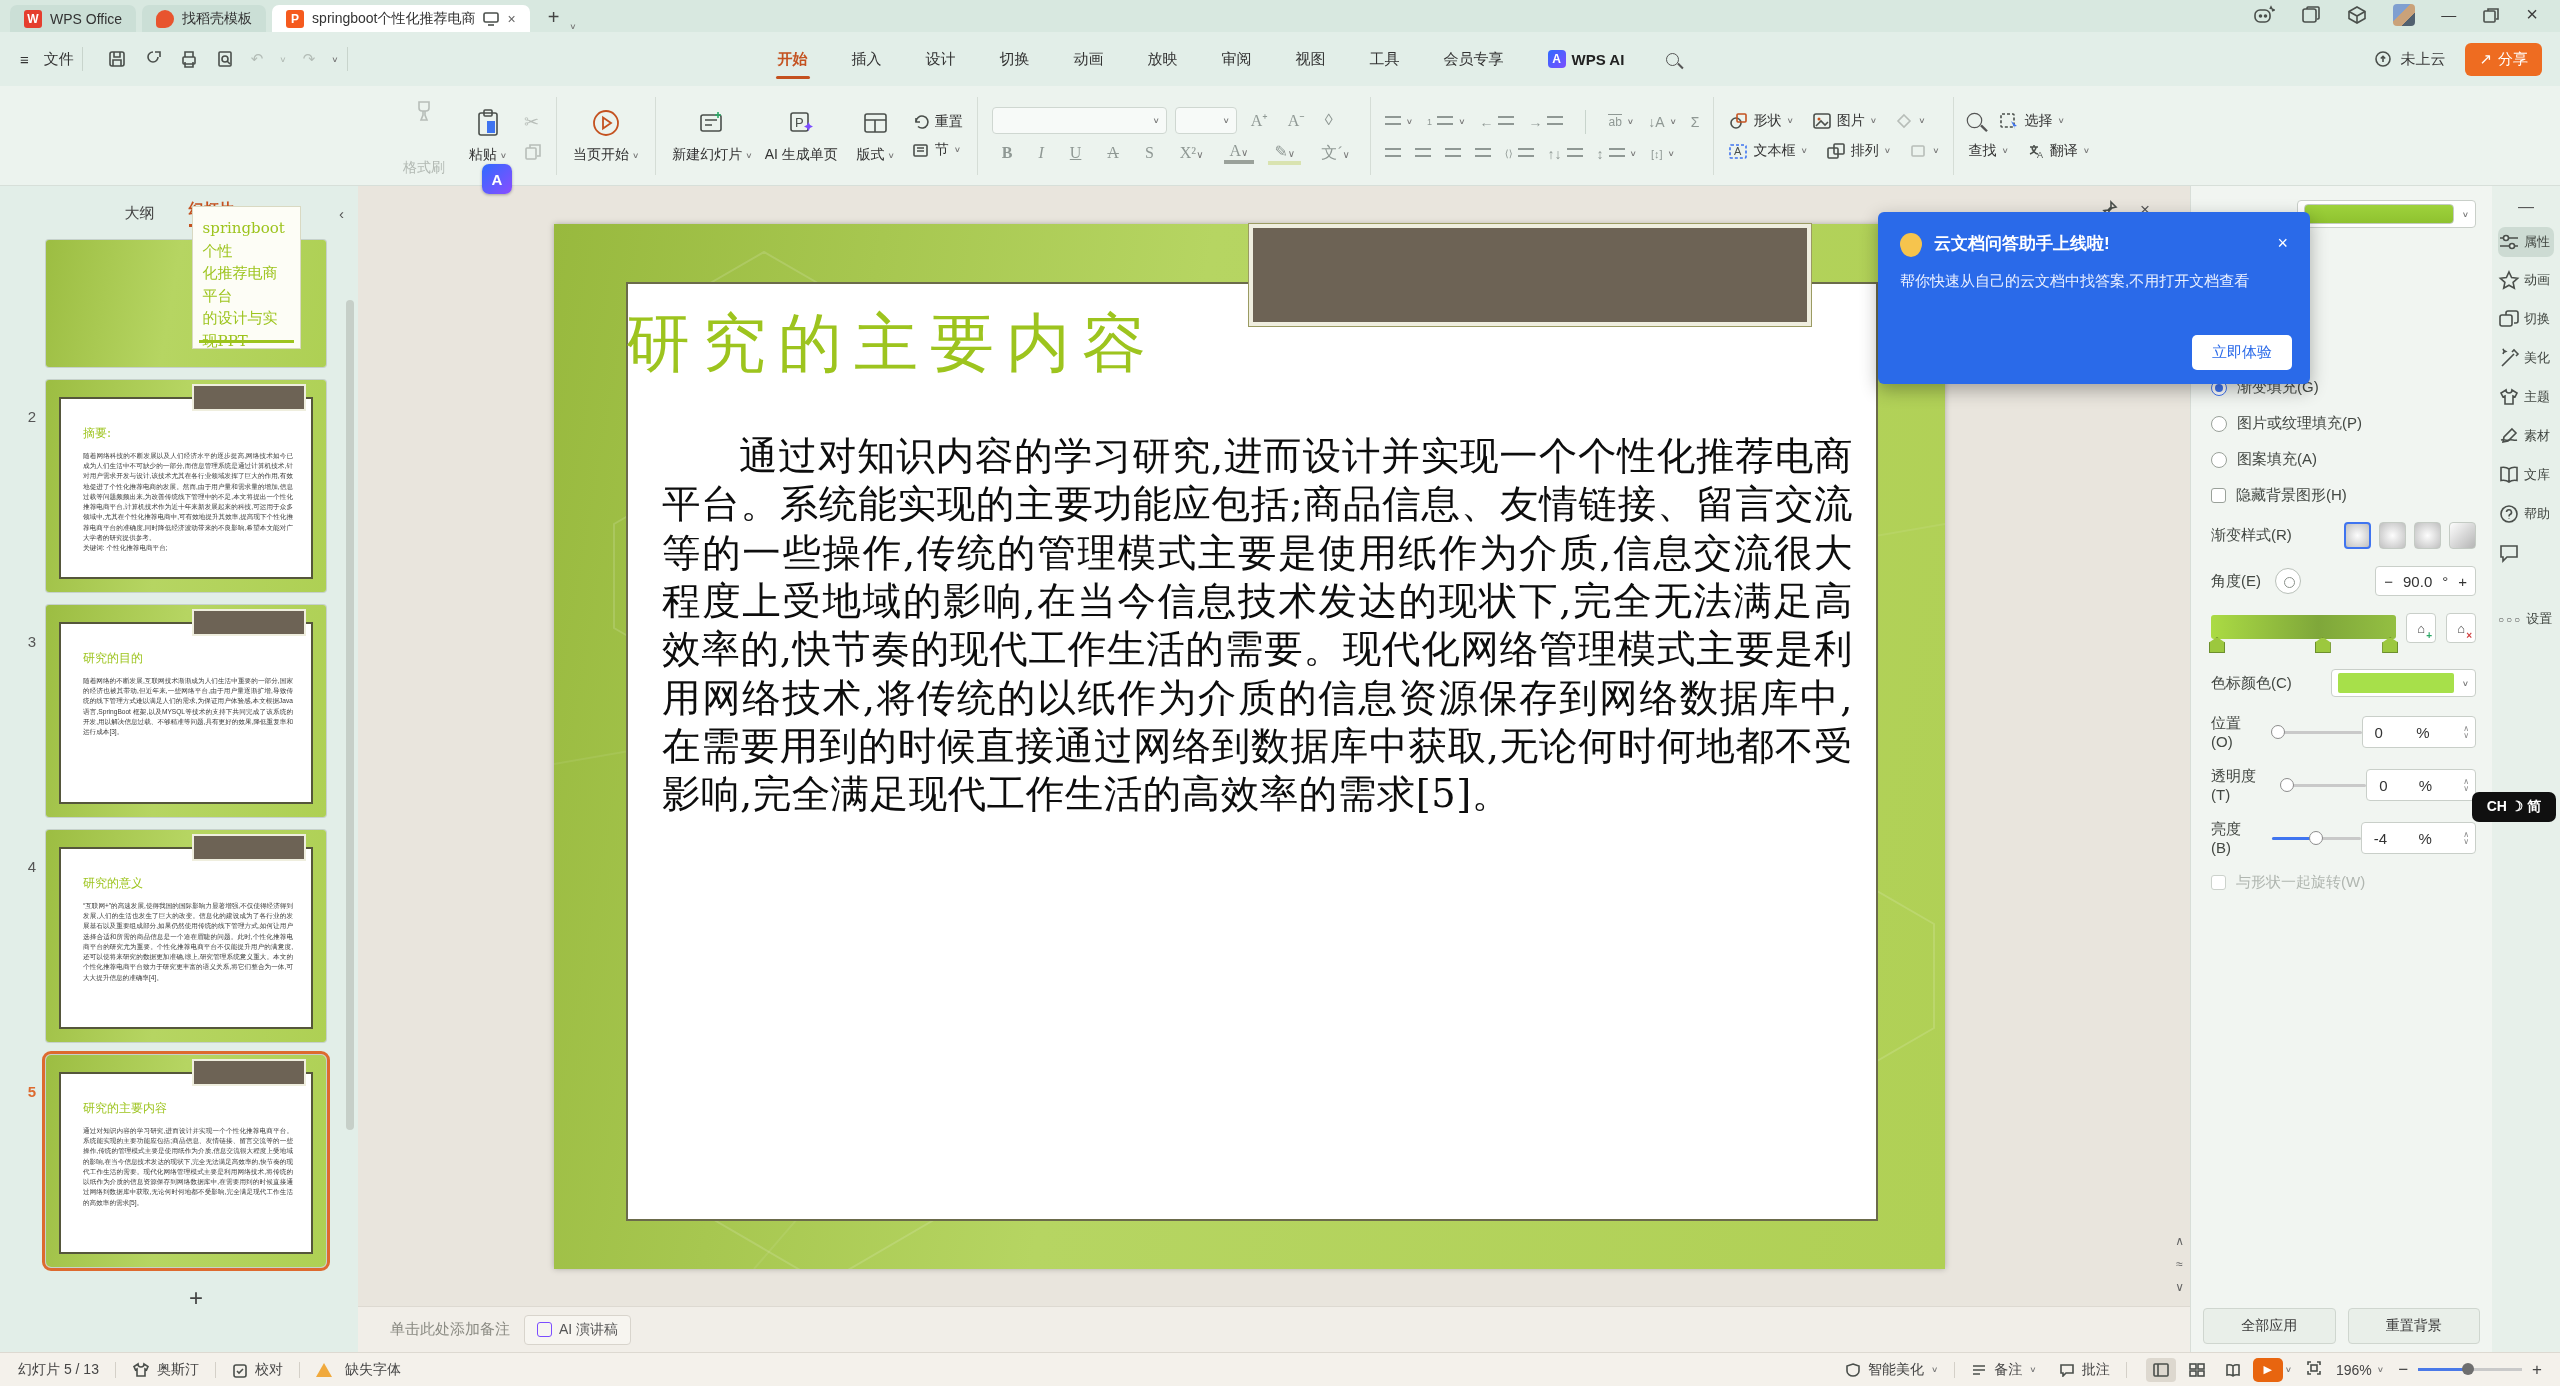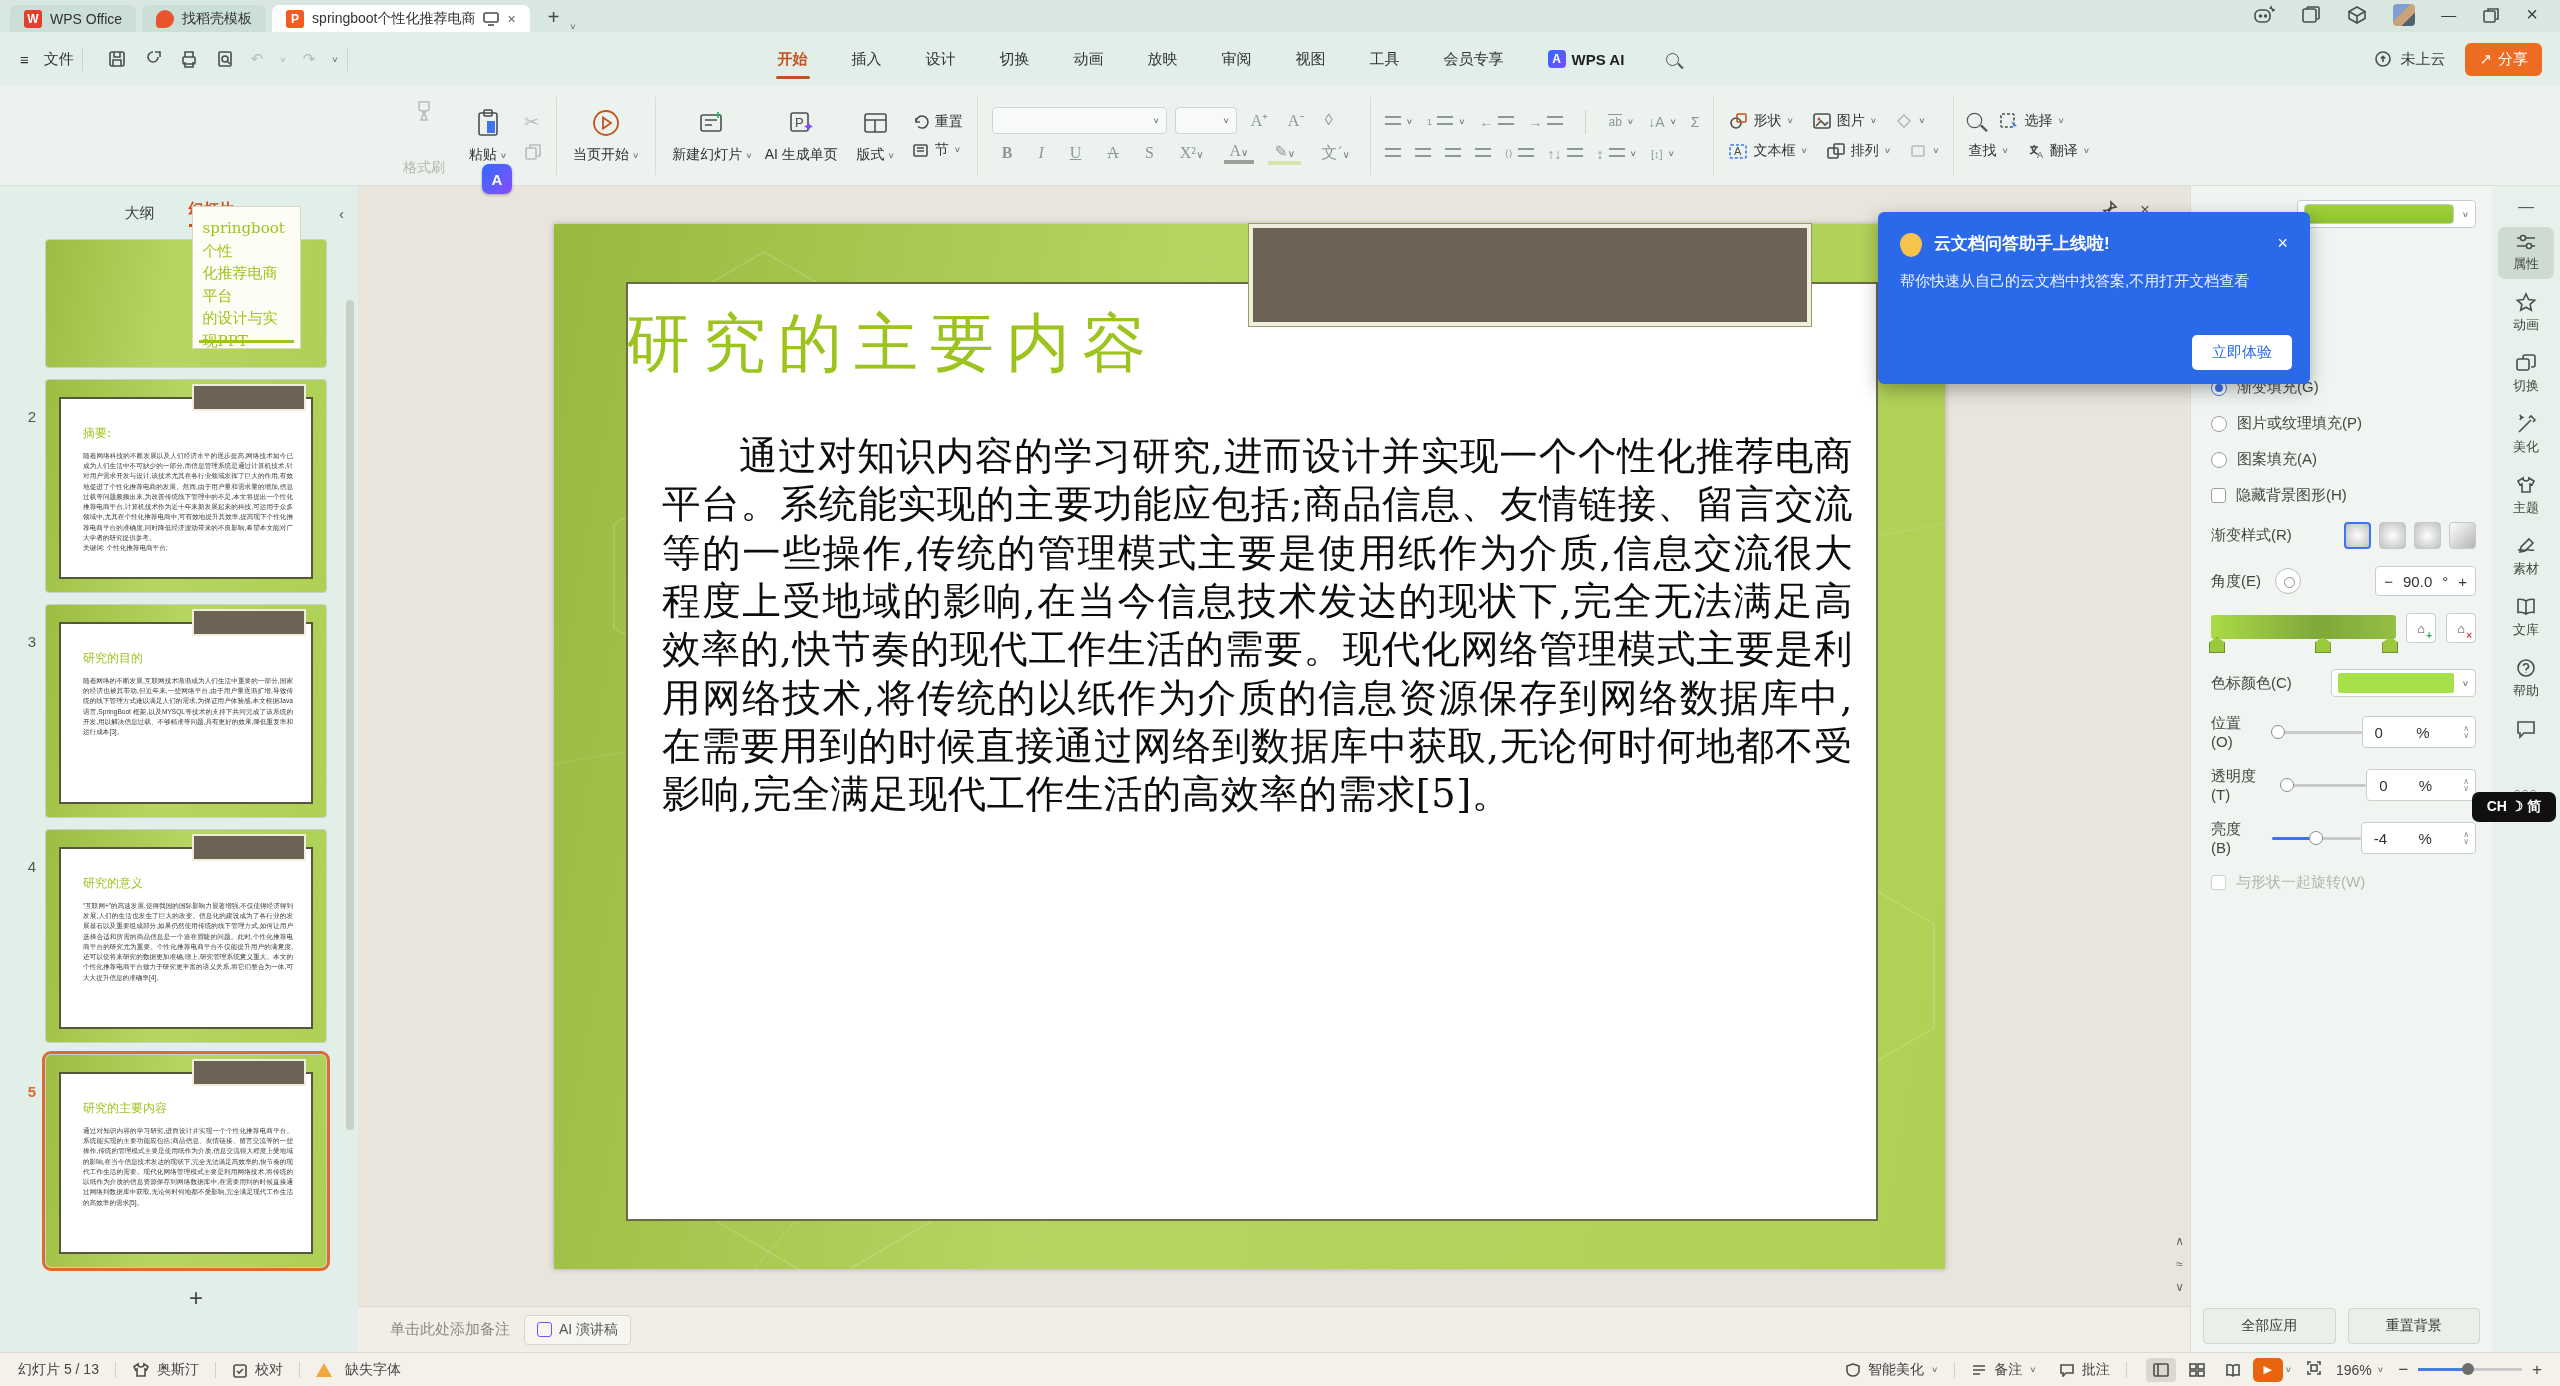--- a/index.html
+++ b/index.html
@@ -111,21 +111,21 @@
   .slider { width:92px; height:3px; background:#c9c9c9; border-radius:2px; position:relative; margin-left:12px; }
   .slider .knob { position:absolute; top:-6px; width:14px; height:14px; border-radius:50%; background:#fff; border:1.5px solid #8c8c8c; }
   .slider .fill { position:absolute; left:0; top:0; bottom:0; background:#3f74f0; border-radius:2px; }
   .numbox { margin-left:auto; display:flex; align-items:center; gap:8px; border:1px solid #c9cfc9; border-radius:4px; background:#fff; height:32px; padding:0 6px 0 12px; font-size:15px; color:#333; width:118px; }
   .updn { margin-left:auto; display:flex; flex-direction:column; font-size:8px; color:#888; line-height:.9; }
   .panel-btns { position:absolute; bottom:8px; left:12px; right:12px; display:flex; gap:12px; }
   .pbtn { flex:1; text-align:center; padding:8px 0; background:#e9efe9; border:1px solid #cfd6cf; border-radius:4px; font-size:14px; color:#3c3c3c; }
 
   
   .strip { position:absolute; right:0; top:186px; width:68px; bottom:34px; background:#e7f0ea; display:flex; flex-direction:column; align-items:center; padding-top:10px; gap:7px; }
-  .strip-item { width:56px; padding:6px 0; border-radius:7px; display:flex; flex-direction:column; align-items:center; gap:4px; font-size:13px; color:#3f443f; }
+  .strip-item { width:56px; padding:6px 0; border-radius:7px; display:flex; flex-direction:row; align-items:center; gap:4px; font-size:13px; color:#3f443f; }
   .strip-item.active { background:#cddbd3; }
   .strip-dash { color:#555; font-size:16px; padding:2px 0 4px; }
 
   
   .popup { position:absolute; left:1878px; top:212px; width:432px; height:172px; background:#2a6ae9; border-radius:6px; color:#fff; padding:20px 22px; box-shadow:0 6px 18px rgba(0,0,0,.3); z-index:60; }
   .popup-head { display:flex; align-items:center; gap:12px; font-size:17px; font-weight:bold; }
   .bulb { width:22px; height:22px; border-radius:50%; background:#f6c44d; position:relative; box-shadow:0 3px 0 -1px #f6c44d; }
   .popup-close { margin-left:auto; font-size:18px; font-weight:normal; }
   .popup-body { margin-top:14px; font-size:15px; line-height:1.55; color:#eaf0ff; }
   .popup-cta { position:absolute; right:18px; bottom:14px; background:#fff; color:#2a6ae9; border-radius:5px; padding:8px 20px; font-size:15px; }

